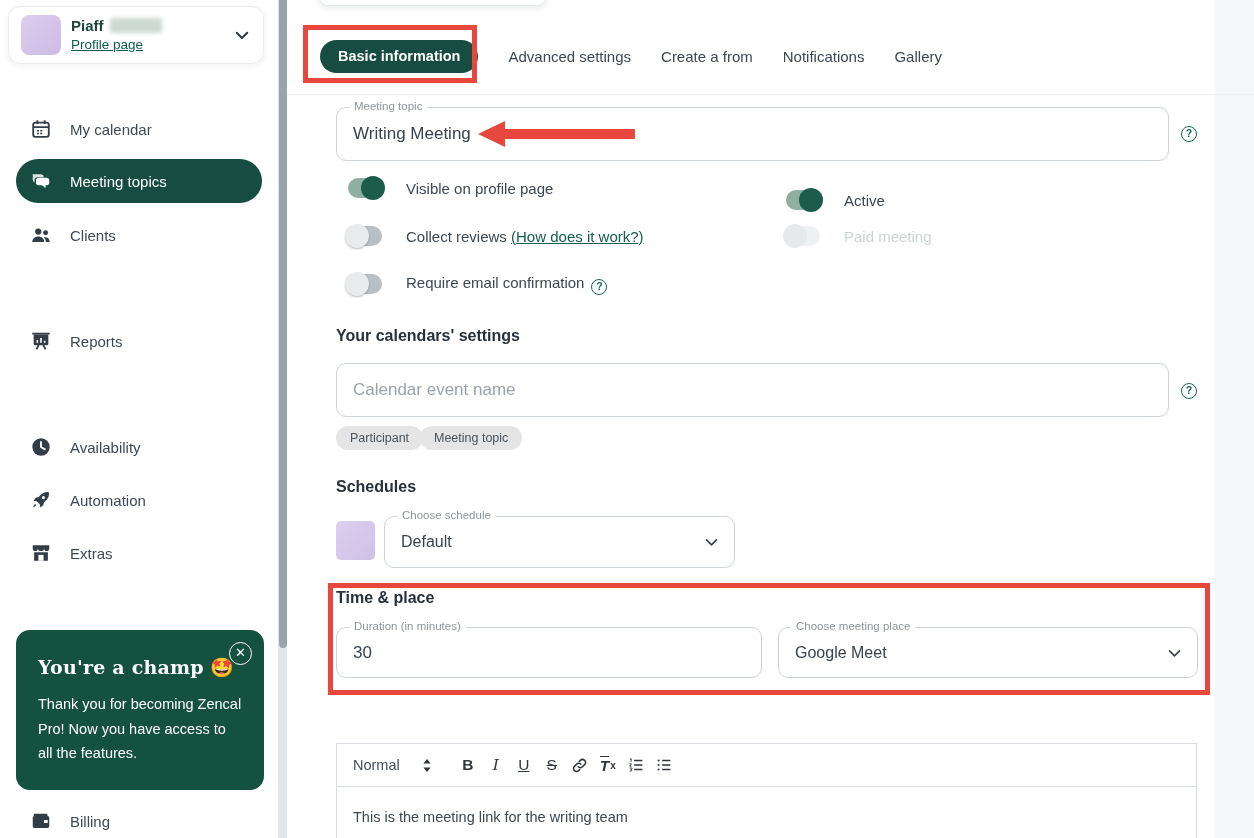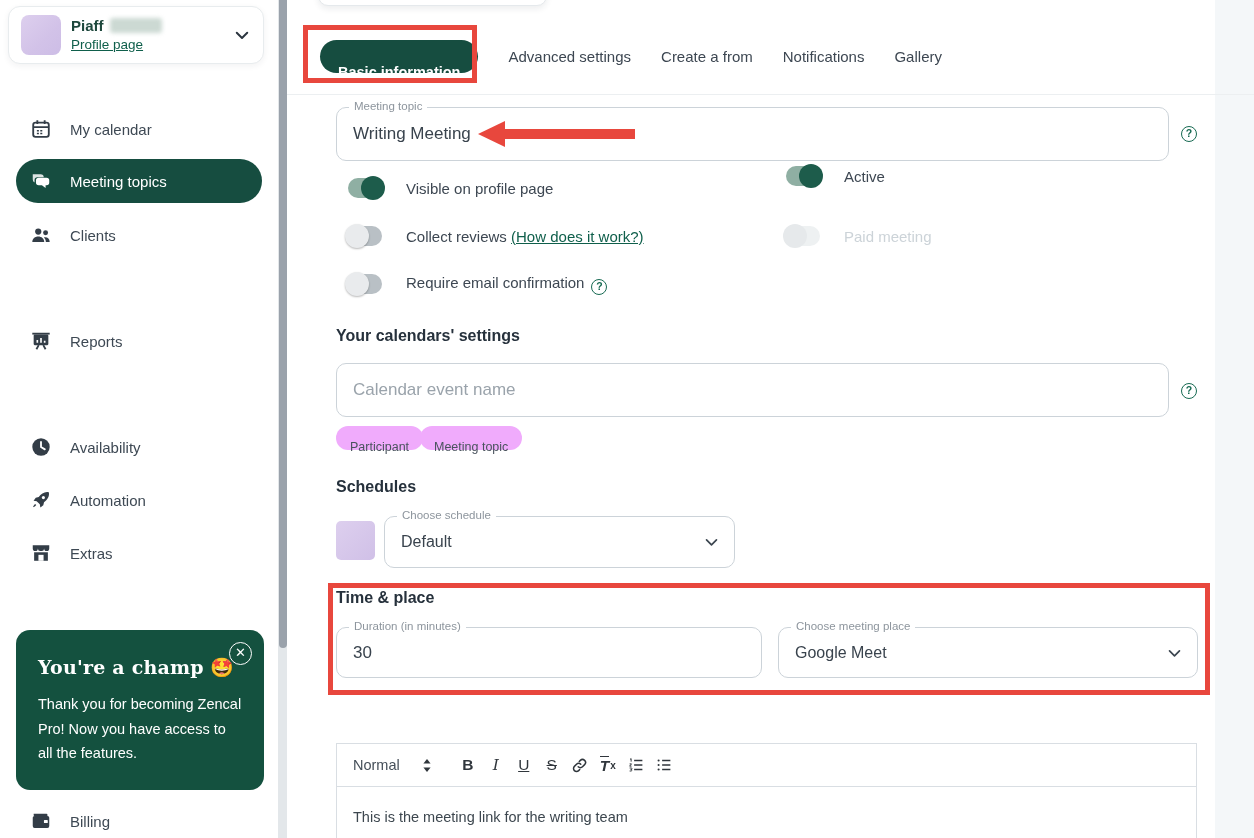--- a/index.html
+++ b/index.html
@@ -35,21 +35,21 @@
   .sb-track { left:278px; top:0; width:9px; height:838px; background:#e3e7ea; }
   .sb-thumb { left:278.5px; top:0; width:8px; height:648px; background:#9aa2ab; border-radius:0 0 5px 5px; }
 
   
   .right-strip { left:1215px; top:0; width:39px; height:838px; background:#f4f7f9; }
   .partial-card { left:318px; top:-16px; width:229px; height:22px; background:#fff; border:1px solid #e5e9ec;
     border-radius:10px; box-shadow:0 3px 6px rgba(30,40,50,.08); }
 
   .tabs-row { left:320px; top:40px; height:33px; display:flex; align-items:center; gap:30px; }
   .tab-pill { background:#164d40; color:#fff; font-weight:bold; font-size:14.5px; height:33px; line-height:33px;
-    padding:16px 18px; border-radius:17px; cursor:pointer; }
+    padding:0 18px; border-radius:17px; cursor:pointer; }
   .tab { font-size:15px; font-weight:500; color:#3d4752; cursor:pointer; white-space:nowrap; }
   .tabs-divider { left:287px; top:94px; width:967px; height:1px; background:#eceff1; }
 
   
   .field { position:absolute; background:#fff; border:1px solid #ccd3d9; border-radius:10px; }
   .flabel { position:absolute; top:-8px; left:12px; background:#fff; padding:0 5px; font-size:11.5px; color:#8d959d; white-space:nowrap; }
   .fvalue { border:0; outline:0; background:transparent; position:absolute; left:16px; right:40px; top:0; height:100%;
     font-size:17px; color:#39434d; font-family:inherit; }
   .fvalue::placeholder { color:#9aa3ab; }
   .ftext { position:absolute; left:16px; top:50%; transform:translateY(-50%); font-size:16px; color:#39434d; white-space:nowrap; }
@@ -68,22 +68,22 @@
   .switch.off { background:#b9c0c5; }
   .switch.off::after { left:-3px; background:#e9ebed; box-shadow:0 1px 2px rgba(0,0,0,.28); }
   .switch.disabled { background:#eef1f2; }
   .switch.disabled::after { left:-3px; background:#e6e9eb; }
   .toggle-label { margin-left:24px; font-size:15px; color:#3d4752; }
   .toggle-label.dim { color:#ccd3d8; }
   .green-link { color:#0f5f4b; text-decoration:underline; cursor:pointer; }
 
   .heading { position:absolute; font-size:16px; font-weight:bold; color:#26313c; white-space:nowrap; }
 
-  .chip { position:absolute; height:24px; background:#f0abfc; border-radius:12px; font-size:12.5px; color:#49535d;
-    line-height:24px; padding:9px 14px; cursor:pointer; white-space:nowrap; }
+  .chip { position:absolute; height:24px; background:#e5e5e5; border-radius:12px; font-size:12.5px; color:#49535d;
+    line-height:24px; padding:0 14px; cursor:pointer; white-space:nowrap; }
 
   .sched-avatar { left:336px; top:521px; width:39px; height:39px; border-radius:5px;
     background:linear-gradient(135deg,#ddcfee 0%,#d0c0e7 100%); }
 
   
   .anno { position:absolute; border:5px solid #e8473d; pointer-events:none; z-index:40; }
   .arrow { left:478px; top:121px; width:157px; height:26px; z-index:41; pointer-events:none; }
   .arrow-head { position:absolute; left:0; top:0; width:0; height:0; border-top:13px solid transparent;
     border-bottom:13px solid transparent; border-right:27px solid #e8473d; }
   .arrow-shaft { position:absolute; left:26px; top:8px; width:131px; height:10px; background:#e8473d; }
@@ -223,21 +223,21 @@
   <div class="field" style="left:336px;top:107px;width:833px;height:54px">
     <span class="flabel">Meeting topic</span>
     <input class="fvalue" value="Writing Meeting" style="">
   </div>
   <div class="help" style="left:1181px;top:126px">?</div>
 
   <div class="toggle-row" style="left:348px;top:176px">
     <div class="switch on"></div>
     <span class="toggle-label">Visible on profile page</span>
   </div>
-  <div class="toggle-row" style="left:786px;top:164px">
+  <div class="toggle-row" style="left:786px;top:188px">
     <div class="switch on"></div>
     <span class="toggle-label">Active</span>
   </div>
 
   <div class="toggle-row" style="left:348px;top:224px">
     <div class="switch off"></div>
     <span class="toggle-label"><span>Collect reviews</span> <span class="green-link">(How does it work?)</span></span>
   </div>
   <div class="toggle-row" style="left:786px;top:224px">
     <div class="switch disabled"></div>

